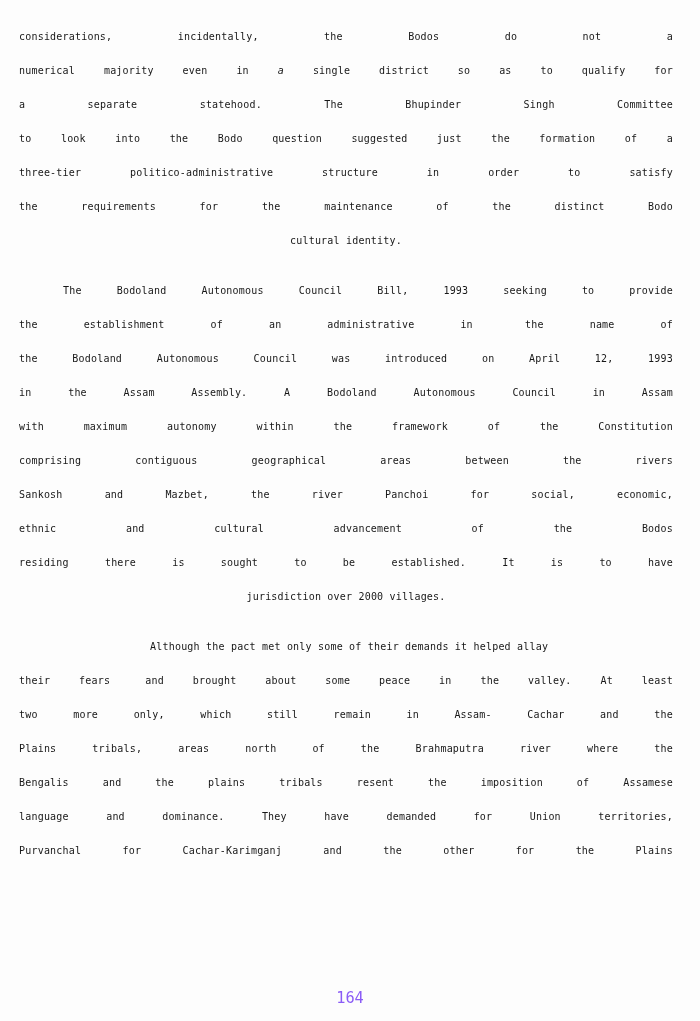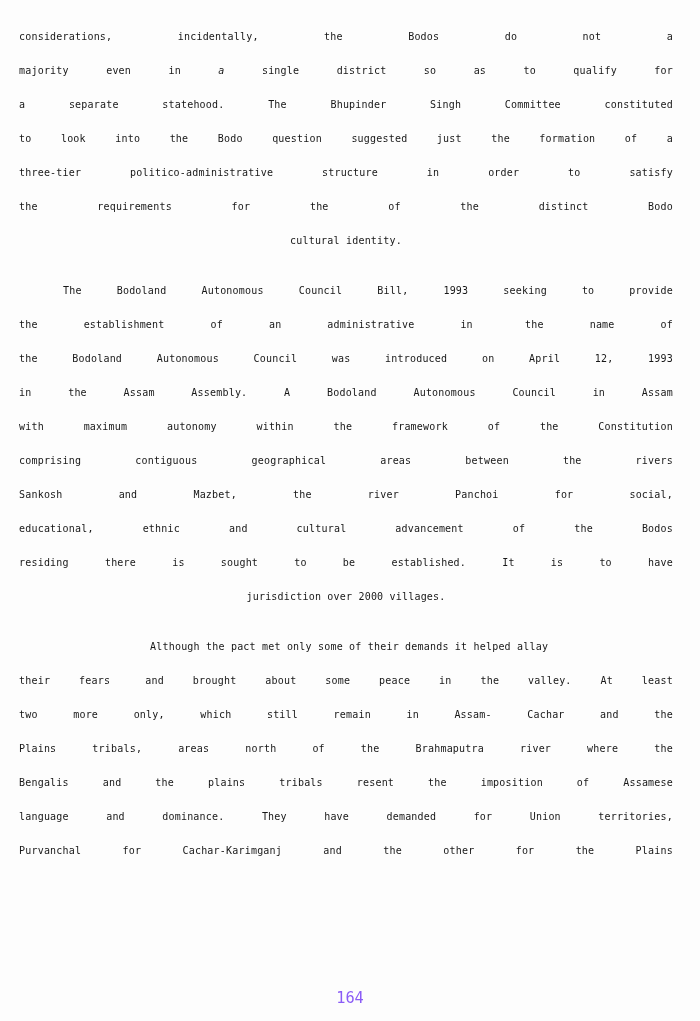--- a/index.html
+++ b/index.html
@@ -82,36 +82,36 @@
   }
 </style>
 </head>
 <body>
 
 <div class="page">
 
   <div class="text-body" id="text-body">
       <div class="para">
         <div class="line"><span class="w">considerations,</span><span class="w">incidentally,</span><span class="w">the</span><span class="w">Bodos</span><span class="w">do</span><span class="w">not</span><span class="w">a</span></div>
-        <div class="line"><span class="w">majority</span><span class="w">even</span><span class="w">in</span><span class="w"><em>a</em></span><span class="w">single</span><span class="w">district</span><span class="w">so</span><span class="w">as</span><span class="w">to</span><span class="w">qualify</span><span class="w">for</span></div>
-        <div class="line"><span class="w">a</span><span class="w">separate</span><span class="w">statehood.</span><span class="w">The</span><span class="w">Bhupinder</span><span class="w">Singh</span><span class="w">Committee</span><span class="w">constituted</span></div>
+        <div class="line"><span class="w">numerical</span><span class="w">majority</span><span class="w">even</span><span class="w">in</span><span class="w"><em>a</em></span><span class="w">single</span><span class="w">district</span><span class="w">so</span><span class="w">as</span><span class="w">to</span><span class="w">qualify</span><span class="w">for</span></div>
+        <div class="line"><span class="w">a</span><span class="w">separate</span><span class="w">statehood.</span><span class="w">The</span><span class="w">Bhupinder</span><span class="w">Singh</span><span class="w">Committee</span></div>
         <div class="line"><span class="w">to</span><span class="w">look</span><span class="w">into</span><span class="w">the</span><span class="w">Bodo</span><span class="w">question</span><span class="w">suggested</span><span class="w">just</span><span class="w">the</span><span class="w">formation</span><span class="w">of</span><span class="w">a</span></div>
         <div class="line"><span class="w">three-tier</span><span class="w">politico-administrative</span><span class="w">structure</span><span class="w">in</span><span class="w">order</span><span class="w">to</span><span class="w">satisfy</span></div>
-        <div class="line"><span class="w">the</span><span class="w">requirements</span><span class="w">for</span><span class="w">the</span><span class="w">of</span><span class="w">the</span><span class="w">distinct</span><span class="w">Bodo</span></div>
+        <div class="line"><span class="w">the</span><span class="w">requirements</span><span class="w">for</span><span class="w">the</span><span class="w">maintenance</span><span class="w">of</span><span class="w">the</span><span class="w">distinct</span><span class="w">Bodo</span></div>
         <div class="line ragged">cultural identity.</div>
       </div>
       <div class="para">
         <div class="line"><span class="indent"></span><span class="w">The</span><span class="w">Bodoland</span><span class="w">Autonomous</span><span class="w">Council</span><span class="w">Bill,</span><span class="w">1993</span><span class="w">seeking</span><span class="w">to</span><span class="w">provide</span></div>
         <div class="line"><span class="w">the</span><span class="w">establishment</span><span class="w">of</span><span class="w">an</span><span class="w">administrative</span><span class="w">in</span><span class="w"> the</span><span class="w">name</span><span class="w">of</span></div>
         <div class="line"><span class="w">the</span><span class="w">Bodoland</span><span class="w">Autonomous</span><span class="w">Council</span><span class="w">was</span><span class="w">introduced</span><span class="w">on</span><span class="w">April</span><span class="w">12,</span><span class="w">1993</span></div>
         <div class="line"><span class="w">in</span><span class="w">the</span><span class="w">Assam</span><span class="w">Assembly.</span><span class="w">A</span><span class="w">Bodoland</span><span class="w">Autonomous</span><span class="w">Council</span><span class="w">in</span><span class="w">Assam</span></div>
         <div class="line"><span class="w">with</span><span class="w">maximum</span><span class="w">autonomy</span><span class="w">within</span><span class="w">the</span><span class="w">framework</span><span class="w">of</span><span class="w">the</span><span class="w">Constitution</span></div>
         <div class="line"><span class="w">comprising</span><span class="w">contiguous</span><span class="w">geographical</span><span class="w">areas</span><span class="w">between</span><span class="w">the</span><span class="w">rivers</span></div>
-        <div class="line"><span class="w">Sankosh</span><span class="w">and</span><span class="w">Mazbet,</span><span class="w">the</span><span class="w">river</span><span class="w">Panchoi</span><span class="w">for</span><span class="w">social,</span></div>
-        <div class="line"><span class="w">educational,</span><span class="w">ethnic</span><span class="w">and</span><span class="w">cultural</span><span class="w">advancement</span><span class="w">of</span><span class="w">the</span><span class="w">Bodos</span></div>
+        <div class="line"><span class="w">Sankosh</span><span class="w">and</span><span class="w">Mazbet,</span><span class="w">the</span><span class="w">river</span><span class="w">Panchoi</span><span class="w">for</span><span class="w">social,</span><span class="w">economic,</span></div>
+        <div class="line"><span class="w">ethnic</span><span class="w">and</span><span class="w">cultural</span><span class="w">advancement</span><span class="w">of</span><span class="w">the</span><span class="w">Bodos</span></div>
         <div class="line"><span class="w">residing</span><span class="w">there</span><span class="w">is</span><span class="w">sought</span><span class="w">to</span><span class="w">be</span><span class="w">established.</span><span class="w">It</span><span class="w">is</span><span class="w">to</span><span class="w">have</span></div>
         <div class="line ragged">jurisdiction over 2000 villages.</div>
       </div>
       <div class="para gap-large">
         <div class="line ragged"> Although the pact met only some of their demands it helped allay</div>
         <div class="line"><span class="w">their</span><span class="w">fears</span><span class="w"> and</span><span class="w">brought</span><span class="w">about</span><span class="w">some</span><span class="w">peace</span><span class="w">in</span><span class="w">the</span><span class="w">valley.</span><span class="w">At</span><span class="w">least</span></div>
         <div class="line"><span class="w">two</span><span class="w">more</span><span class="w">only,</span><span class="w">which</span><span class="w">still</span><span class="w">remain</span><span class="w">in</span><span class="w">Assam-</span><span class="w">Cachar</span><span class="w">and</span><span class="w">the</span></div>
         <div class="line"><span class="w">Plains</span><span class="w">tribals,</span><span class="w">areas</span><span class="w">north</span><span class="w">of</span><span class="w">the</span><span class="w">Brahmaputra</span><span class="w">river</span><span class="w">where</span><span class="w">the</span></div>
         <div class="line"><span class="w">Bengalis</span><span class="w">and</span><span class="w">the</span><span class="w">plains</span><span class="w">tribals</span><span class="w">resent</span><span class="w">the</span><span class="w">imposition</span><span class="w">of</span><span class="w">Assamese</span></div>
         <div class="line"><span class="w">language</span><span class="w">and</span><span class="w">dominance.</span><span class="w">They</span><span class="w">have</span><span class="w">demanded</span><span class="w">for</span><span class="w">Union</span><span class="w">territories,</span></div>

